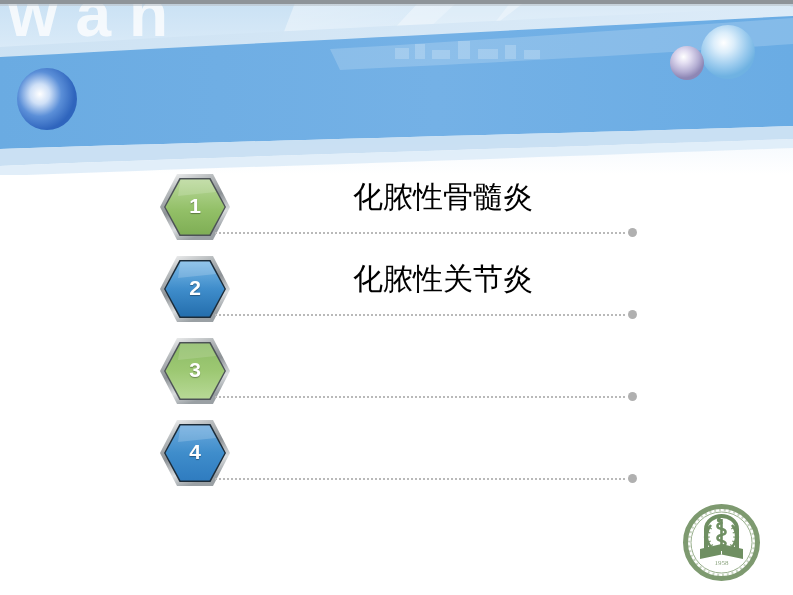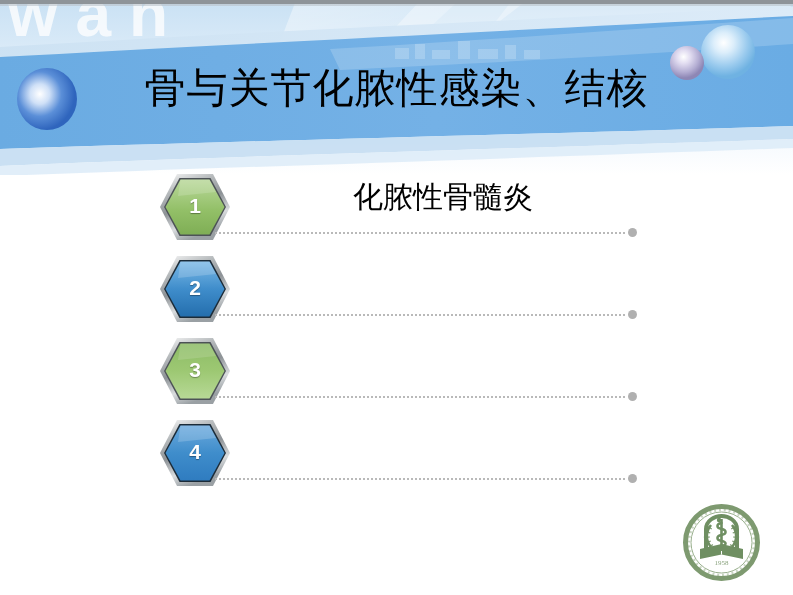--- a/index.html
+++ b/index.html
@@ -225,21 +225,20 @@
         <rect x="0" y="0" width="793" height="4" fill="#8e9499"></rect>
         <rect x="0" y="4" width="793" height="2" fill="#b9c2c8" opacity="0.6"></rect>
 
         <ellipse cx="47" cy="99" rx="30" ry="31" fill="url(#sphL)"></ellipse>
         <ellipse cx="728" cy="52" rx="27" ry="27" fill="url(#sphR1)"></ellipse>
         <ellipse cx="687" cy="63" rx="17" ry="17" fill="url(#sphR2)"></ellipse>
       </g>
     </svg>
   </div>
 
-  <div class="slide-title">骨与关节化脓性感染、结核</div>
 
   <div class="agenda">
 
     <div class="agenda-row">
       <div class="hexwrap">
         <svg class="hex-outer" width="74" height="70" viewBox="0 0 74 70">
           <defs>
             <linearGradient id="g1" x1="0" y1="0" x2="0" y2="1">
               <stop offset="0%" stop-color="#b9d89a"></stop>
               <stop offset="55%" stop-color="#93c068"></stop>
@@ -282,20 +281,21 @@
               <stop offset="100%" stop-color="#9aa0a4"></stop>
             </linearGradient>
           </defs>
           <polygon points="19,2 55,2 72,35 55,68 19,68 2,35" fill="url(#s2)"></polygon>
           <polygon points="21.5,6 52.5,6 68,35 52.5,64 21.5,64 6,35" fill="#1b2b38"></polygon>
           <polygon points="22.5,7.5 51.5,7.5 66.5,35 51.5,62.5 22.5,62.5 7.5,35" fill="url(#g2)"></polygon>
           <polygon points="22.5,7.5 51.5,7.5 58,20 20,24" fill="#ffffff" opacity="0.18"></polygon>
         </svg>
         <div class="hex-label">2</div>
       </div>
+      <div class="row-text">化脓性关节炎</div>
       <div class="dotline"></div>
       <div class="dotend"></div>
     </div>
 
     <div class="agenda-row">
       <div class="hexwrap">
         <svg class="hex-outer" width="74" height="70" viewBox="0 0 74 70">
           <defs>
             <linearGradient id="g3" x1="0" y1="0" x2="0" y2="1">
               <stop offset="0%" stop-color="#8dbc66"></stop>

